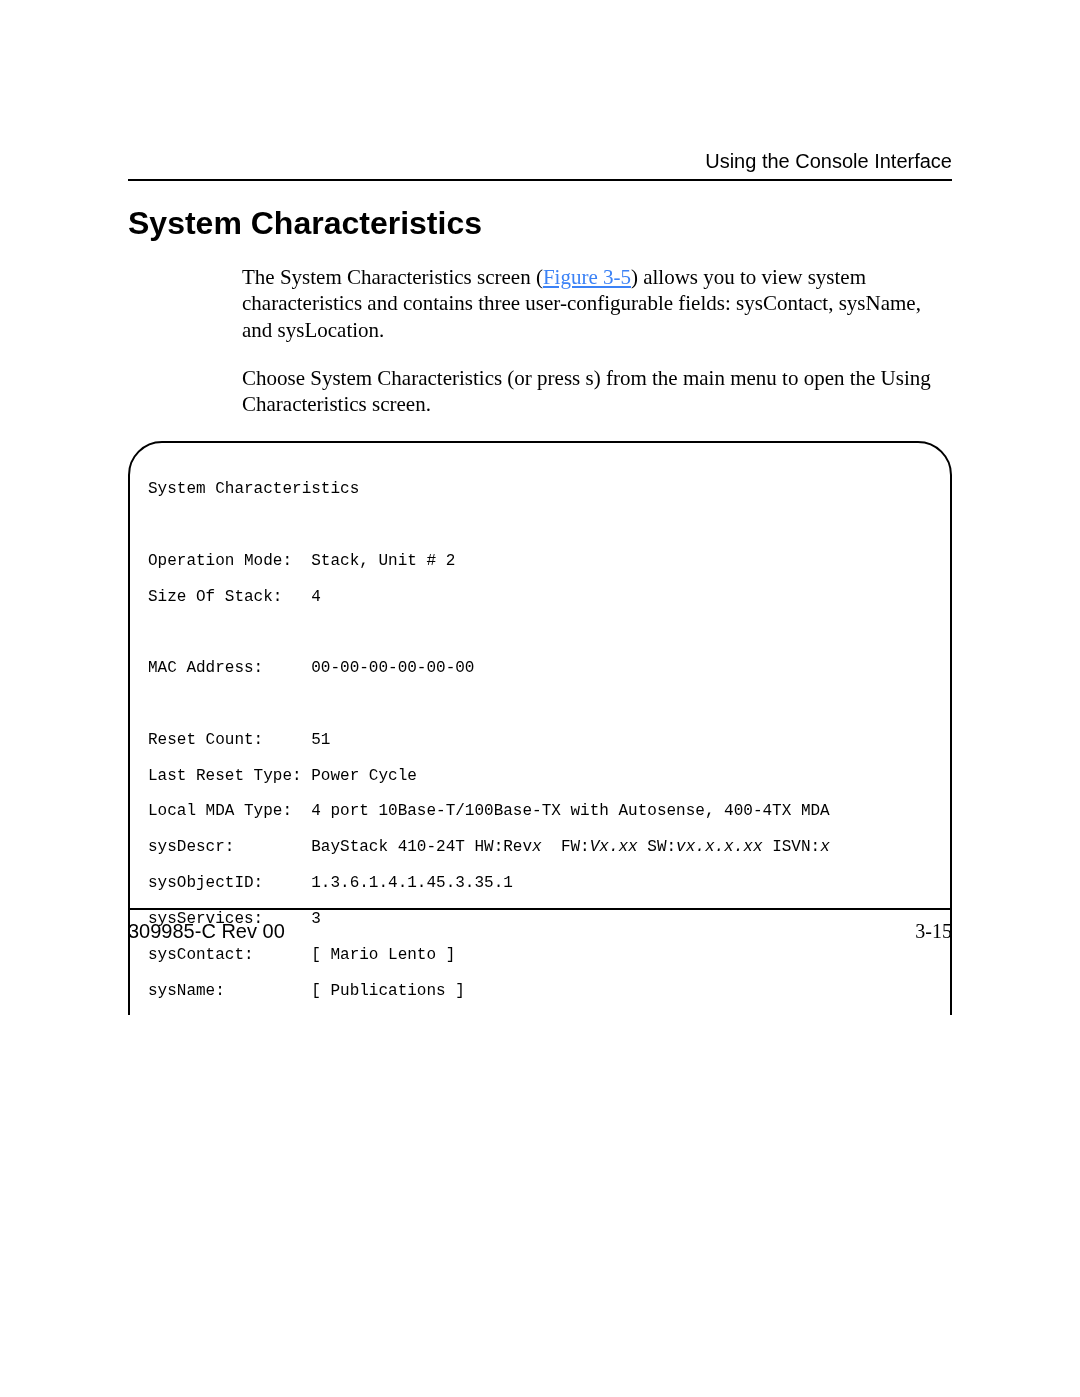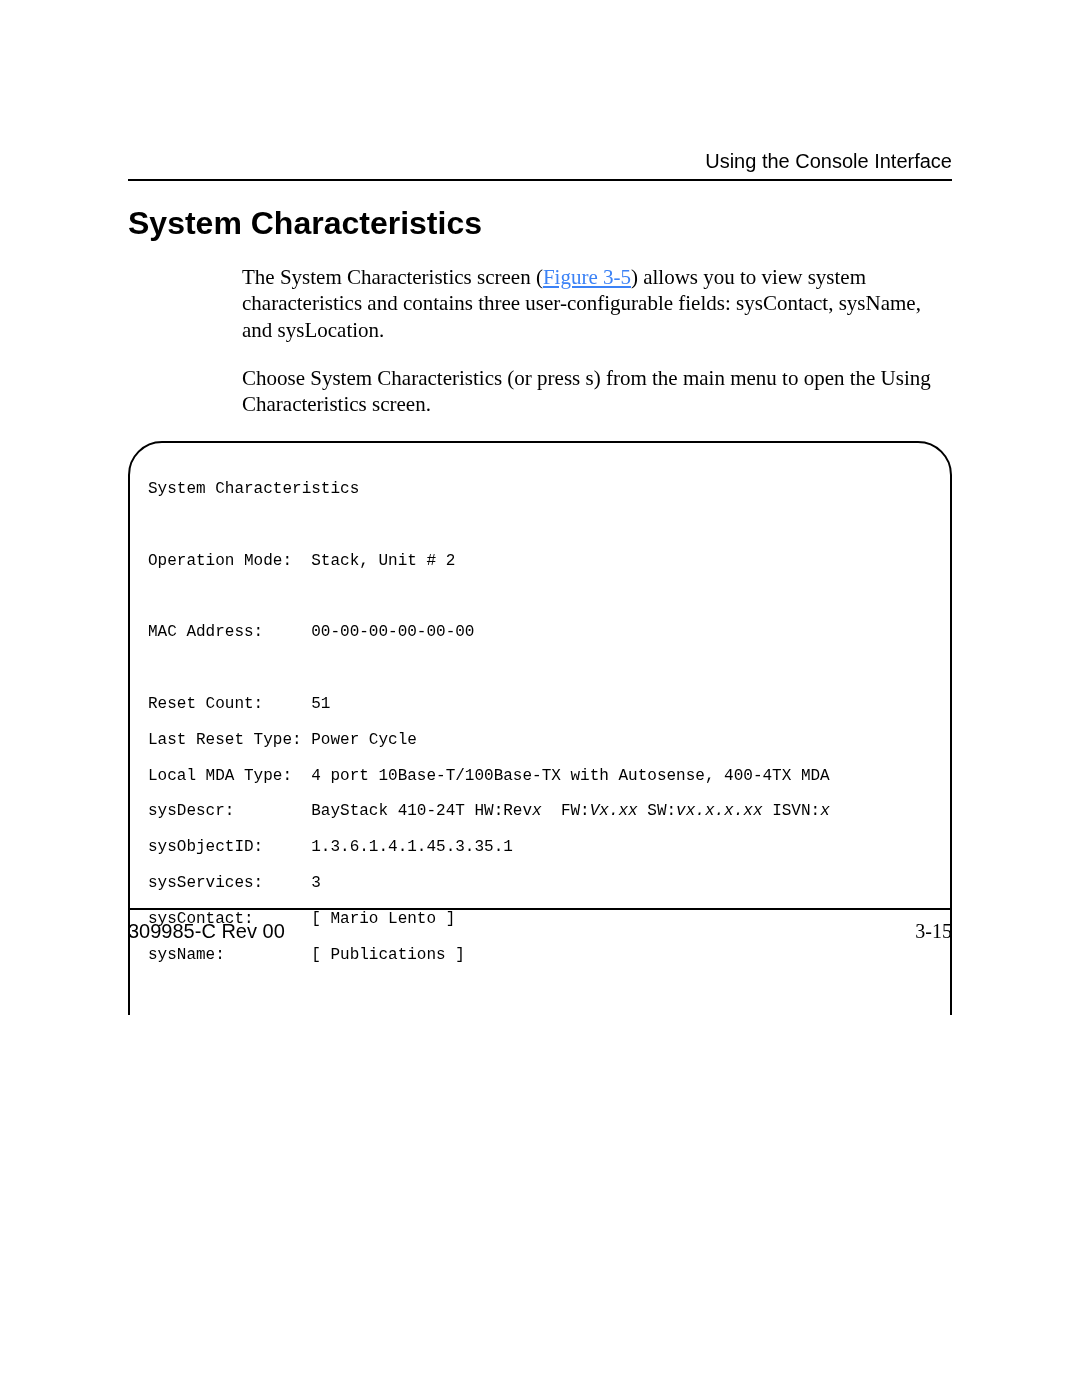--- a/index.html
+++ b/index.html
@@ -100,20 +100,21 @@
     <p>
       <span>The System Characteristics screen (</span><a href="#" class="xref">Figure 3-5</a><span>) allows you to view system characteristics and contains three user-configurable fields: sysContact, sysName, and sysLocation.</span>
     </p>
     <p>Choose System Characteristics (or press s) from the main menu to open the Using Characteristics screen.</p>
   </div>
 
   <div class="screen-box">
 <div class="screen-row">System Characteristics</div>
 <div class="screen-row"> </div>
 <div class="screen-row"><span class="label">Operation Mode:</span><span>Stack, Unit # 2</span></div>
+<div class="screen-row"><span class="label">Size Of Stack:</span><span>4</span></div>
 <div class="screen-row"> </div>
 <div class="screen-row"><span class="label">MAC Address:</span><span>00-00-00-00-00-00</span></div>
 <div class="screen-row"> </div>
 <div class="screen-row"><span class="label">Reset Count:</span><span>51</span></div>
 <div class="screen-row"><span class="label">Last Reset Type:</span><span>Power Cycle</span></div>
 <div class="screen-row"><span class="label">Local MDA Type:</span><span>4 port 10Base-T/100Base-TX with Autosense, 400-4TX MDA</span></div>
 <div class="screen-row"><span class="label">sysDescr:</span><span>BayStack 410-24T HW:Rev</span><span class="screen-italic">x</span><span>  FW:</span><span class="screen-italic">Vx.xx</span><span> SW:</span><span class="screen-italic">vx.x.x.xx</span><span> ISVN:</span><span class="screen-italic">x</span></div>
 <div class="screen-row"><span class="label">sysObjectID:</span><span>1.3.6.1.4.1.45.3.35.1</span></div>
 <div class="screen-row"><span class="label">sysServices:</span><span>3</span></div>
 <div class="screen-row"><span class="label">sysContact:</span><span>[ Mario Lento ]</span></div>

